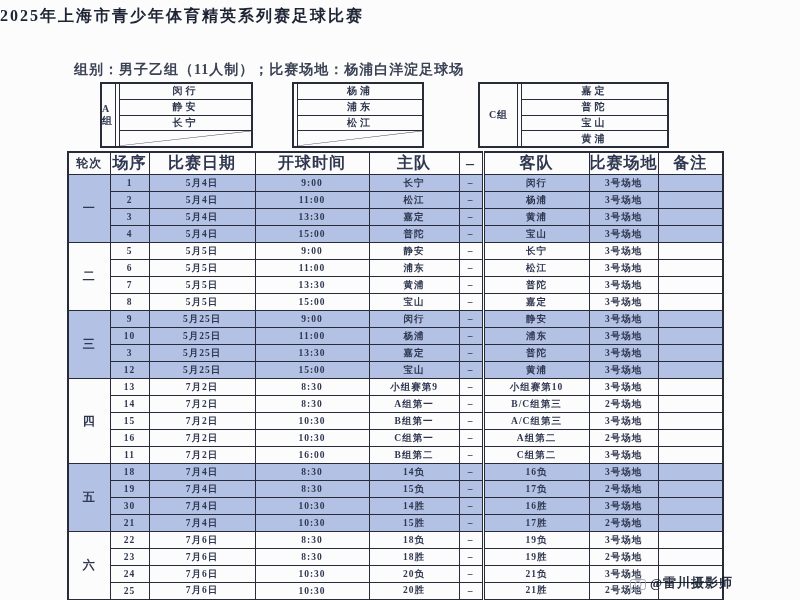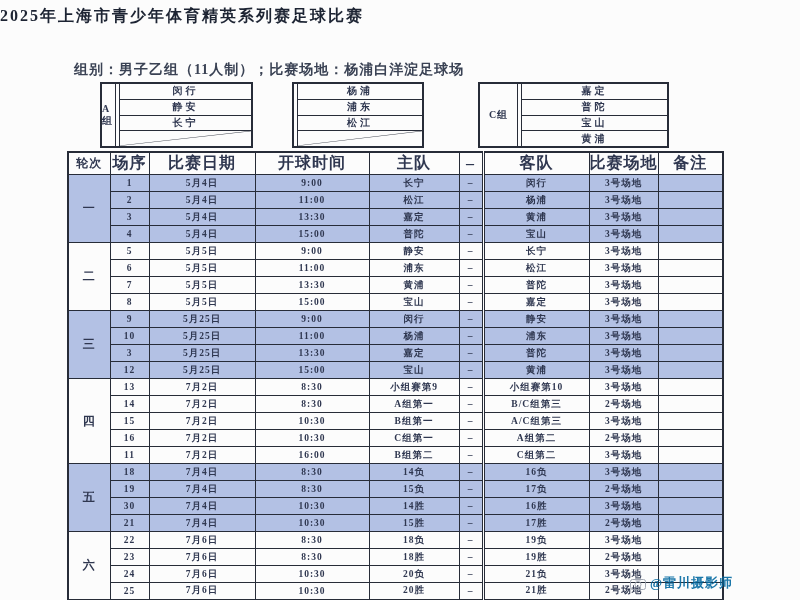--- a/index.html
+++ b/index.html
@@ -98,21 +98,21 @@
   col.w-vs    { width: 24px; }
   col.w-away  { width: 106px; }
   col.w-venue { width: 69px; }
   col.w-note  { width: 65px; }
 
   
   .watermark {
     position: absolute; left: 630px; top: 574px;
     display: flex; align-items: center; gap: 4px;
     font-size: 13px; font-weight: bold; letter-spacing: 1px;
-    color: #0369a1; opacity: 0.9;
+    color: #0f172a; opacity: 0.9;
   }
 </style>
 </head>
 <body>
 
 <div class="page">
 
   <div class="title title-1">2025年上海市青少年体育精英系列赛足球比赛</div>
 
   <div class="info">组别：男子乙组（11人制）；比赛场地：杨浦白洋淀足球场</div>

